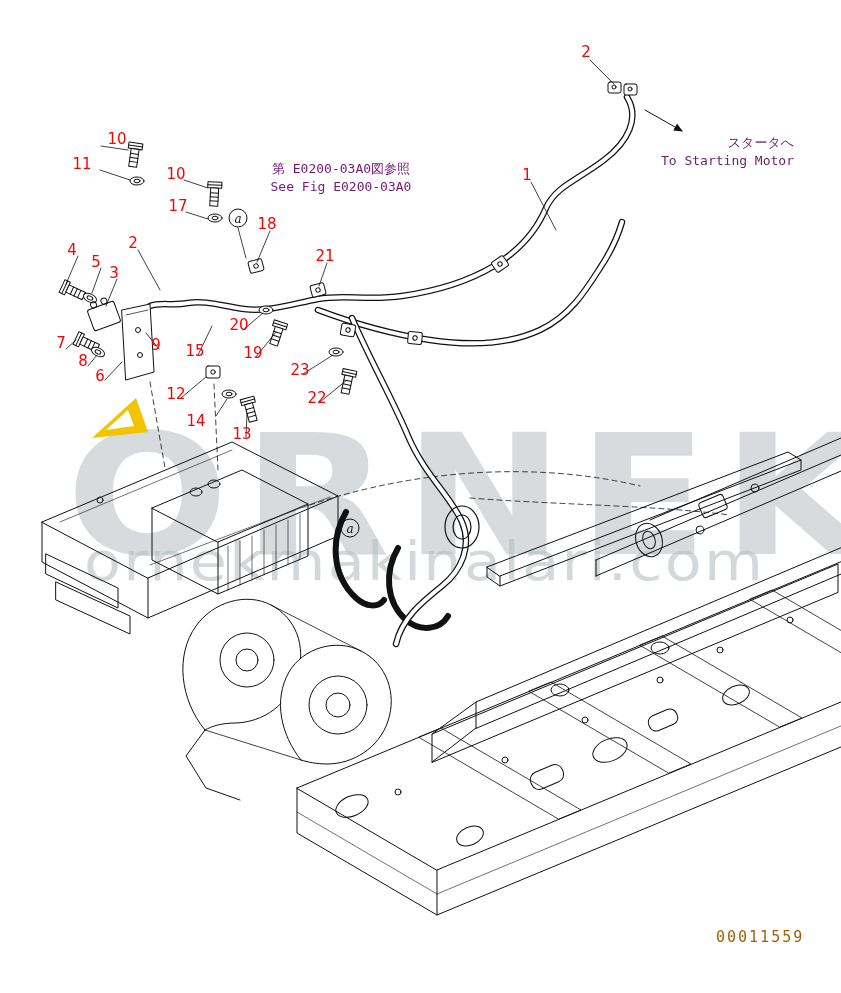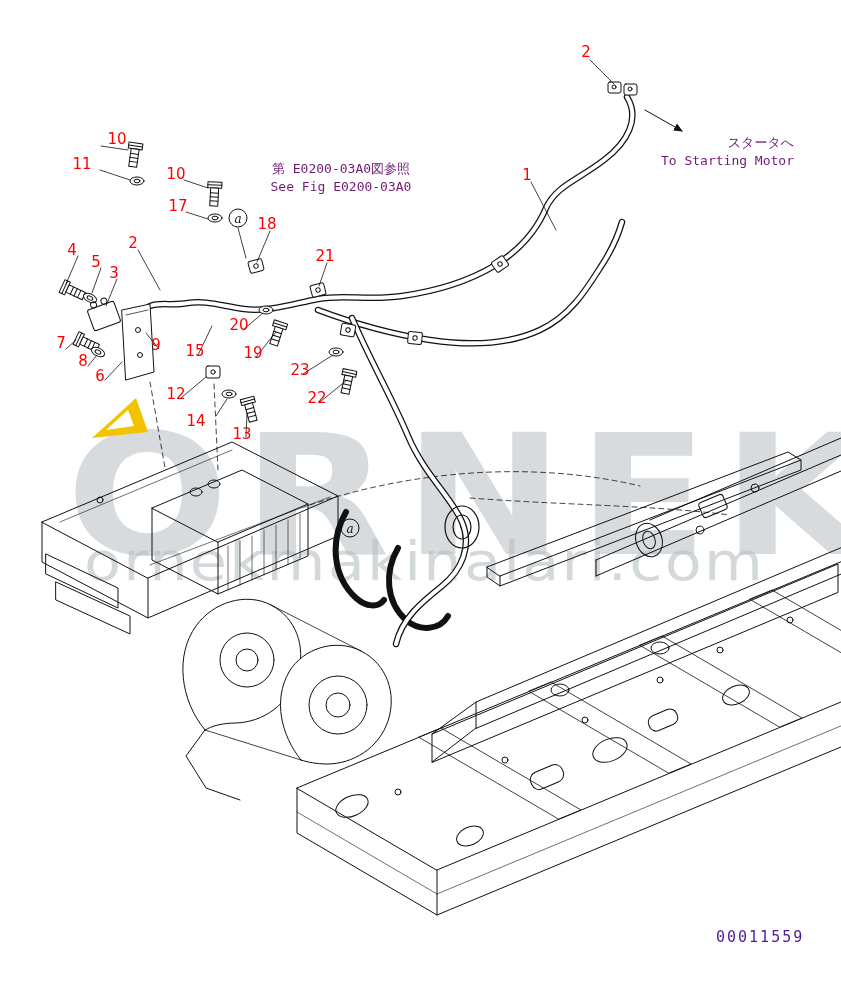--- a/index.html
+++ b/index.html
@@ -14,21 +14,21 @@
           color:var(--wm,#b9bfc2);opacity:.6;white-space:nowrap;
           transform:scaleX(1.12);transform-origin:left top;z-index:1;
           font-family:"DejaVu Sans",sans-serif;}
   svg.art{position:absolute;left:0;top:0;z-index:2;}
   
   .ann{position:absolute;z-index:3;color:#701a75;font-family:"DejaVu Sans Mono",monospace;
        font-size:13px;line-height:1.4;white-space:nowrap;}
   .ann-see-fig{left:256px;top:160px;text-align:center;width:170px;}
   .ann-start{left:596px;top:134px;text-align:right;width:198px;}
   .ann-frame{left:424px;top:608px;text-align:left;}
-  .drawing-number{position:absolute;left:716px;top:928px;z-index:3;color:#4c1d95;
+  .drawing-number{position:absolute;left:716px;top:928px;z-index:3;color:#a16207;
        font-family:"DejaVu Sans Mono",monospace;font-size:15px;letter-spacing:2px;}
   
   #callout-layer{position:absolute;left:0;top:0;width:100%;height:100%;z-index:4;pointer-events:none;}
   .callout{position:absolute;transform:translate(-50%,-50%);color:var(--callout,#f00);
            font-size:15px;font-family:"DejaVu Sans",sans-serif;}
   .marker{position:absolute;transform:translate(-50%,-50%);width:17px;height:17px;
           border:1.2px solid #111;border-radius:50%;display:flex;align-items:center;
           justify-content:center;font:italic 12px "DejaVu Serif",serif;color:#111;background:transparent;}
 </style>
 </head>

